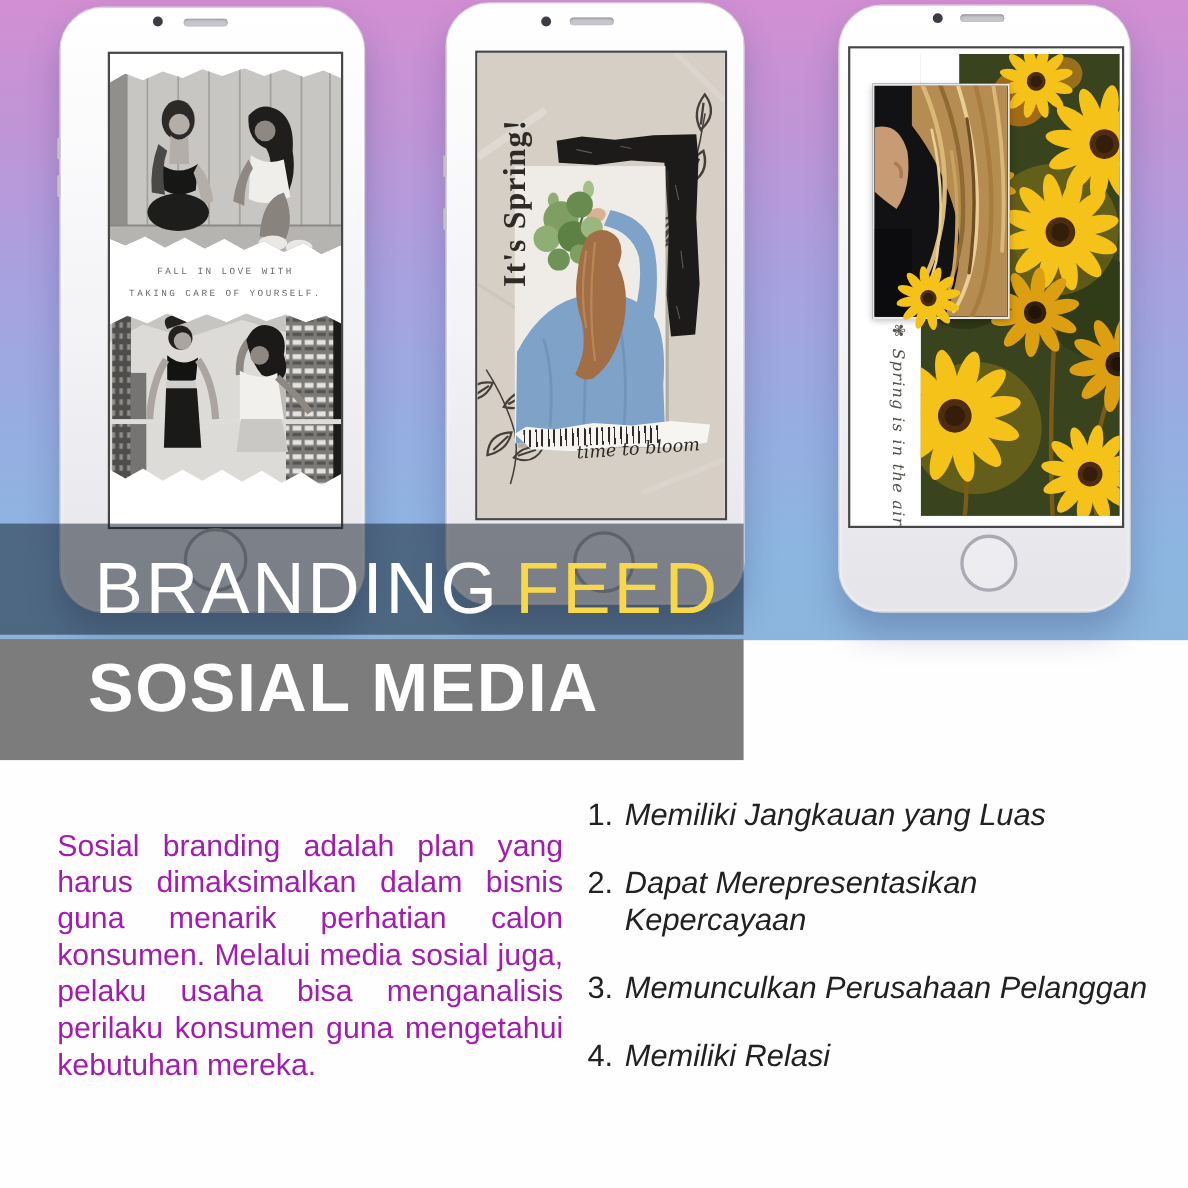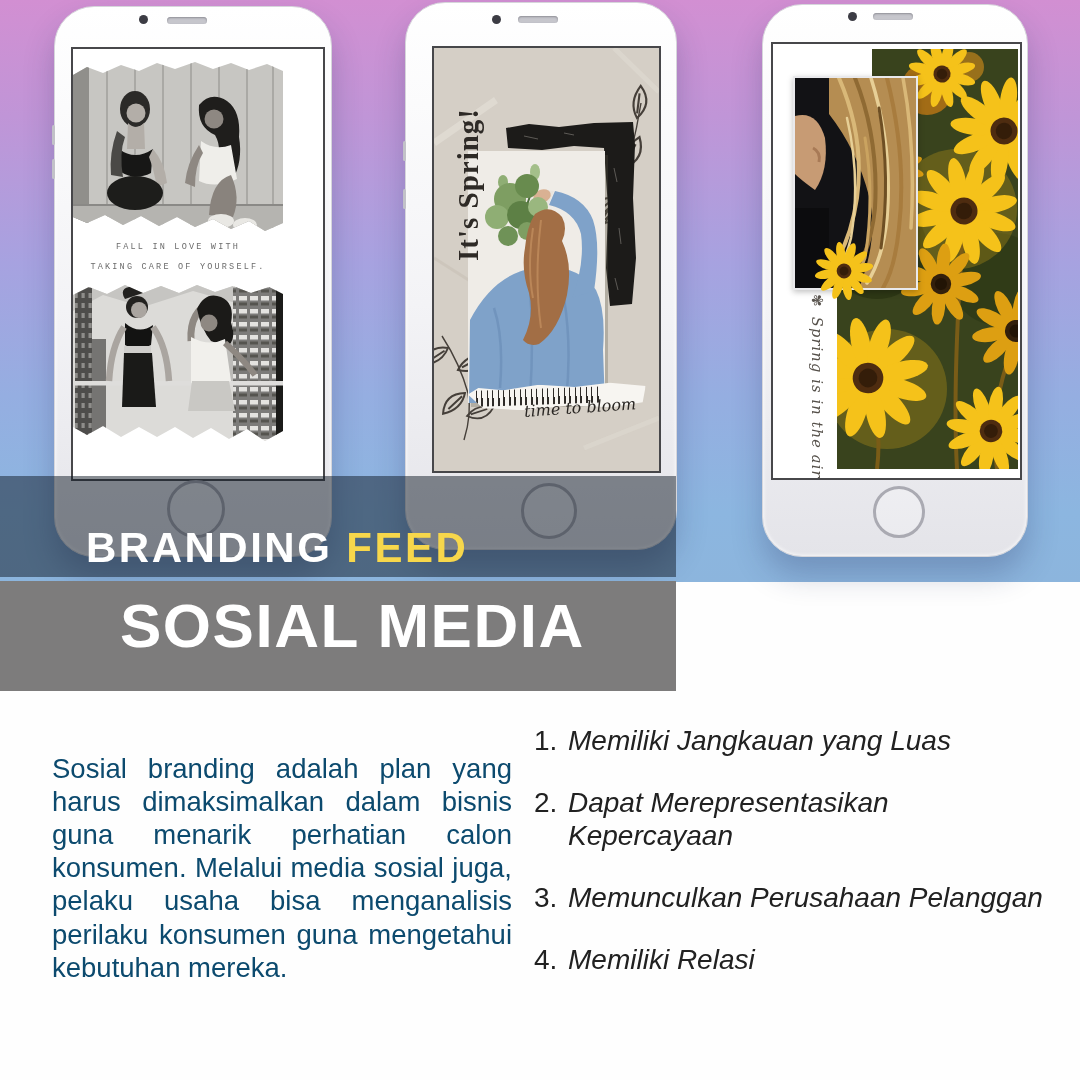--- a/index.html
+++ b/index.html
@@ -13,21 +13,21 @@
          border:1px solid #d6d6db;border-radius:40px;
          box-shadow:0 18px 30px rgba(35,45,90,.25), inset 0 0 4px #ffffff;}
   .phone .cam{position:absolute;width:9px;height:9px;border-radius:50%;background:#3c3c44;}
   .phone .speaker{position:absolute;width:40px;height:7px;border-radius:4px;background:#c6c6cc;box-shadow:inset 0 1px 2px #8f8f96;}
   .phone .home{position:absolute;border-radius:50%;border:3px solid #aaaab2;background:rgba(255,255,255,.25);}
   .phone .sidebtn{position:absolute;left:-3px;width:3px;height:20px;border-radius:2px;background:#c2c2c8;}
   .screen{position:absolute;background:#fff;border:2px solid #47474a;overflow:hidden;}
 
   .p1{left:54px;top:6px;width:276px;height:549px;}
   .p1 .cam{left:84px;top:8px;} .p1 .speaker{left:112px;top:10px;}
-  .p1 .screen{left:16px;top:40px;width:210px;height:430px;padding-left:40px;}
+  .p1 .screen{left:43px;top:40px;width:210px;height:430px;}
   .p1 .home{left:112px;top:473px;width:52px;height:52px;}
 
   .p2{left:405px;top:2px;width:270px;height:546px;}
   .p2 .cam{left:86px;top:12px;} .p2 .speaker{left:112px;top:13px;}
   .p2 .screen{left:26px;top:43px;width:225px;height:423px;}
   .p2 .home{left:115px;top:480px;width:50px;height:50px;}
 
   .p3{left:762px;top:4px;width:264px;height:551px;}
   .p3 .cam{left:85px;top:7px;} .p3 .speaker{left:110px;top:8px;}
   .p3 .screen{left:8px;top:37px;width:247px;height:434px;}
@@ -60,30 +60,30 @@
   .p3-inset{position:absolute;left:20px;top:32px;width:121px;height:210px;border:2px solid #e9e9ec;
             box-shadow:0 2px 6px rgba(0,0,0,.25);background:#121215;}
   .p3-smallflower{position:absolute;left:42px;top:198px;width:58px;height:58px;}
   .p3-vtext{position:absolute;left:53px;top:250px;width:168px;transform:rotate(90deg);transform-origin:0 0;
             font-family:"DejaVu Serif",serif;font-style:italic;font-size:14.5px;letter-spacing:1.2px;
             color:#55504a;white-space:nowrap;}
   .p3-vtext .glyph{font-style:normal;font-size:15px;margin-right:9px;color:#5a554f;}
 
   
   .band1{position:absolute;left:0;top:476px;width:676px;height:101px;background:rgba(15,25,38,.5);z-index:6;}
-  .band1 .line{position:absolute;left:86px;bottom:5px;font-size:42px;font-weight:700;letter-spacing:2.5px;
+  .band1 .line{position:absolute;left:86px;bottom:5px;font-size:66px;font-weight:400;letter-spacing:2.5px;
                color:#ffffff;white-space:nowrap;}
   .band1 .accent{color:#f7d74b;margin-left:14px;}
   .band2{position:absolute;left:0;top:581px;width:676px;height:110px;background:#7d7c7c;z-index:6;}
   .band2 .line{position:absolute;left:80px;top:9px;font-size:62px;font-weight:800;letter-spacing:1.5px;
-               color:#ffffff;white-space:nowrap;margin-left:40px;}
+               color:#ffffff;white-space:nowrap;}
 
   
   .paragraph{position:absolute;left:52px;top:724px;width:460px;
-             font-size:27.5px;line-height:33.2px;color:#0c4a6e;text-align:justify;}
+             font-size:27.5px;line-height:33.2px;color:#a21caf;text-align:justify;}
   .benefits{position:absolute;left:534px;top:724px;width:515px;margin:0;padding:0;list-style:none;
             font-size:28px;line-height:33px;color:#212121;}
   .benefits li{display:flex;margin-bottom:29px;}
   .benefits .num{width:34px;flex:0 0 34px;}
   .benefits .txt{flex:1;font-style:italic;}
 </style>
 </head>
 <body>
 
 <div id="poster">

